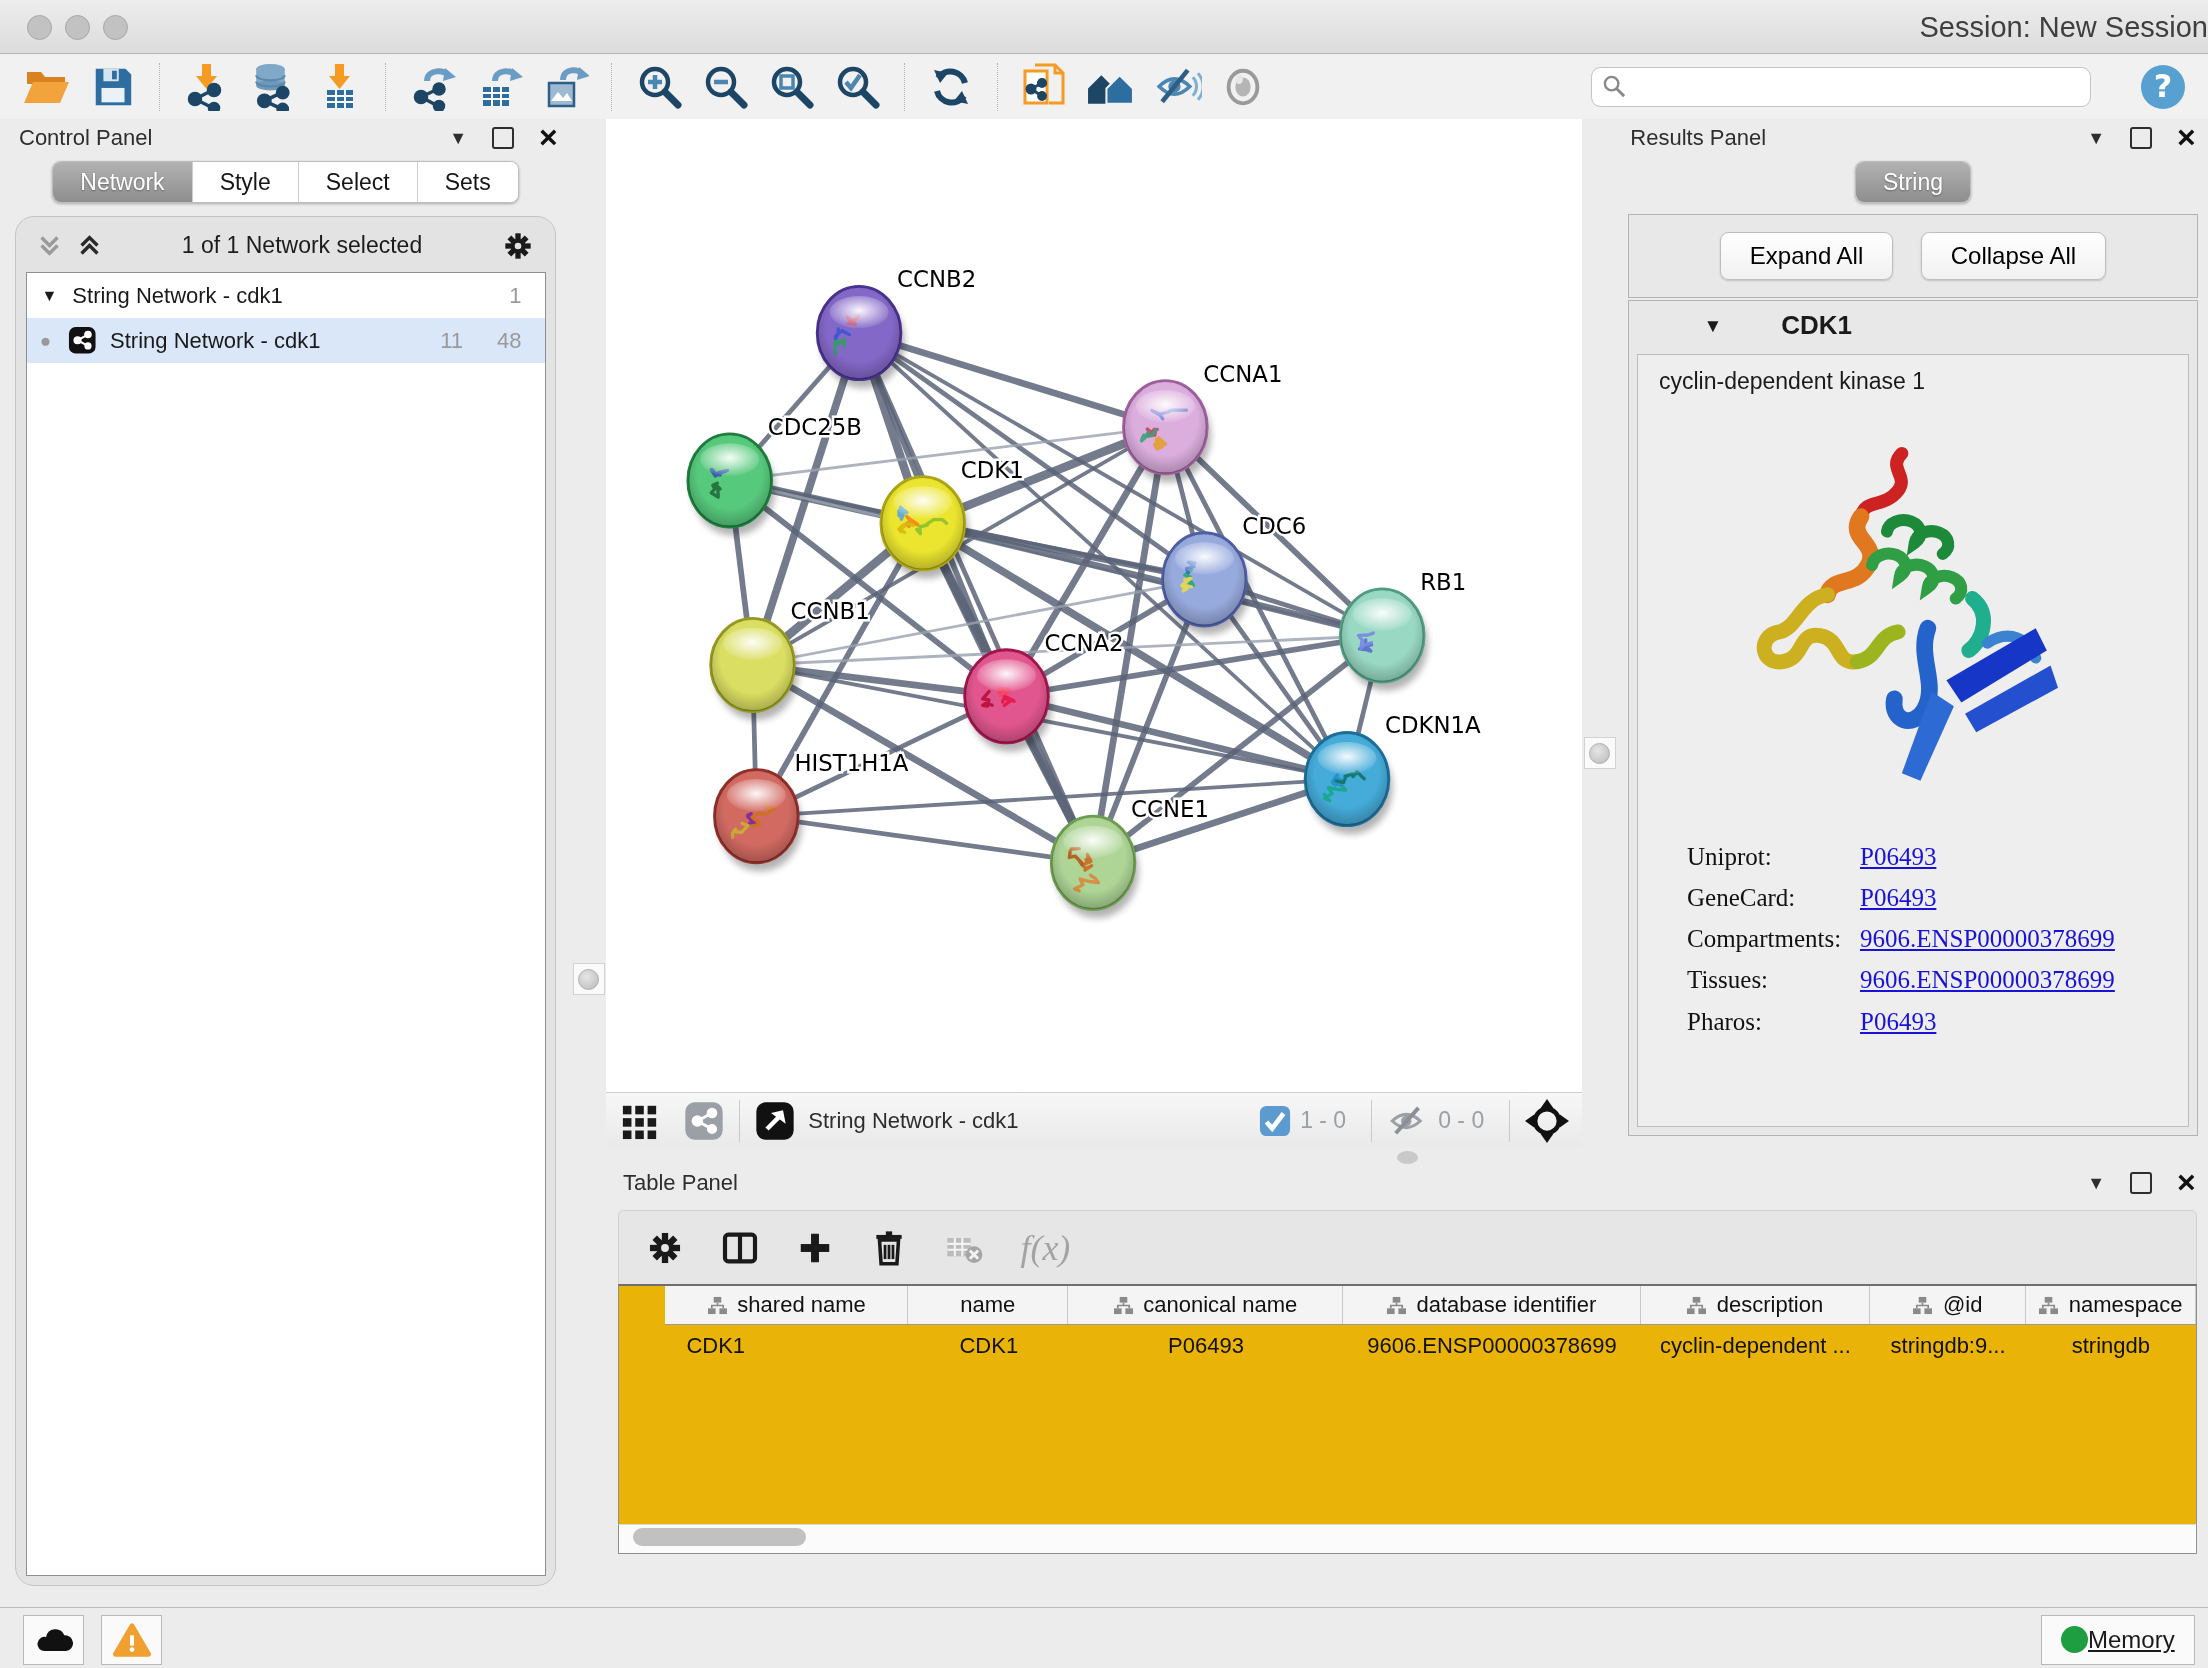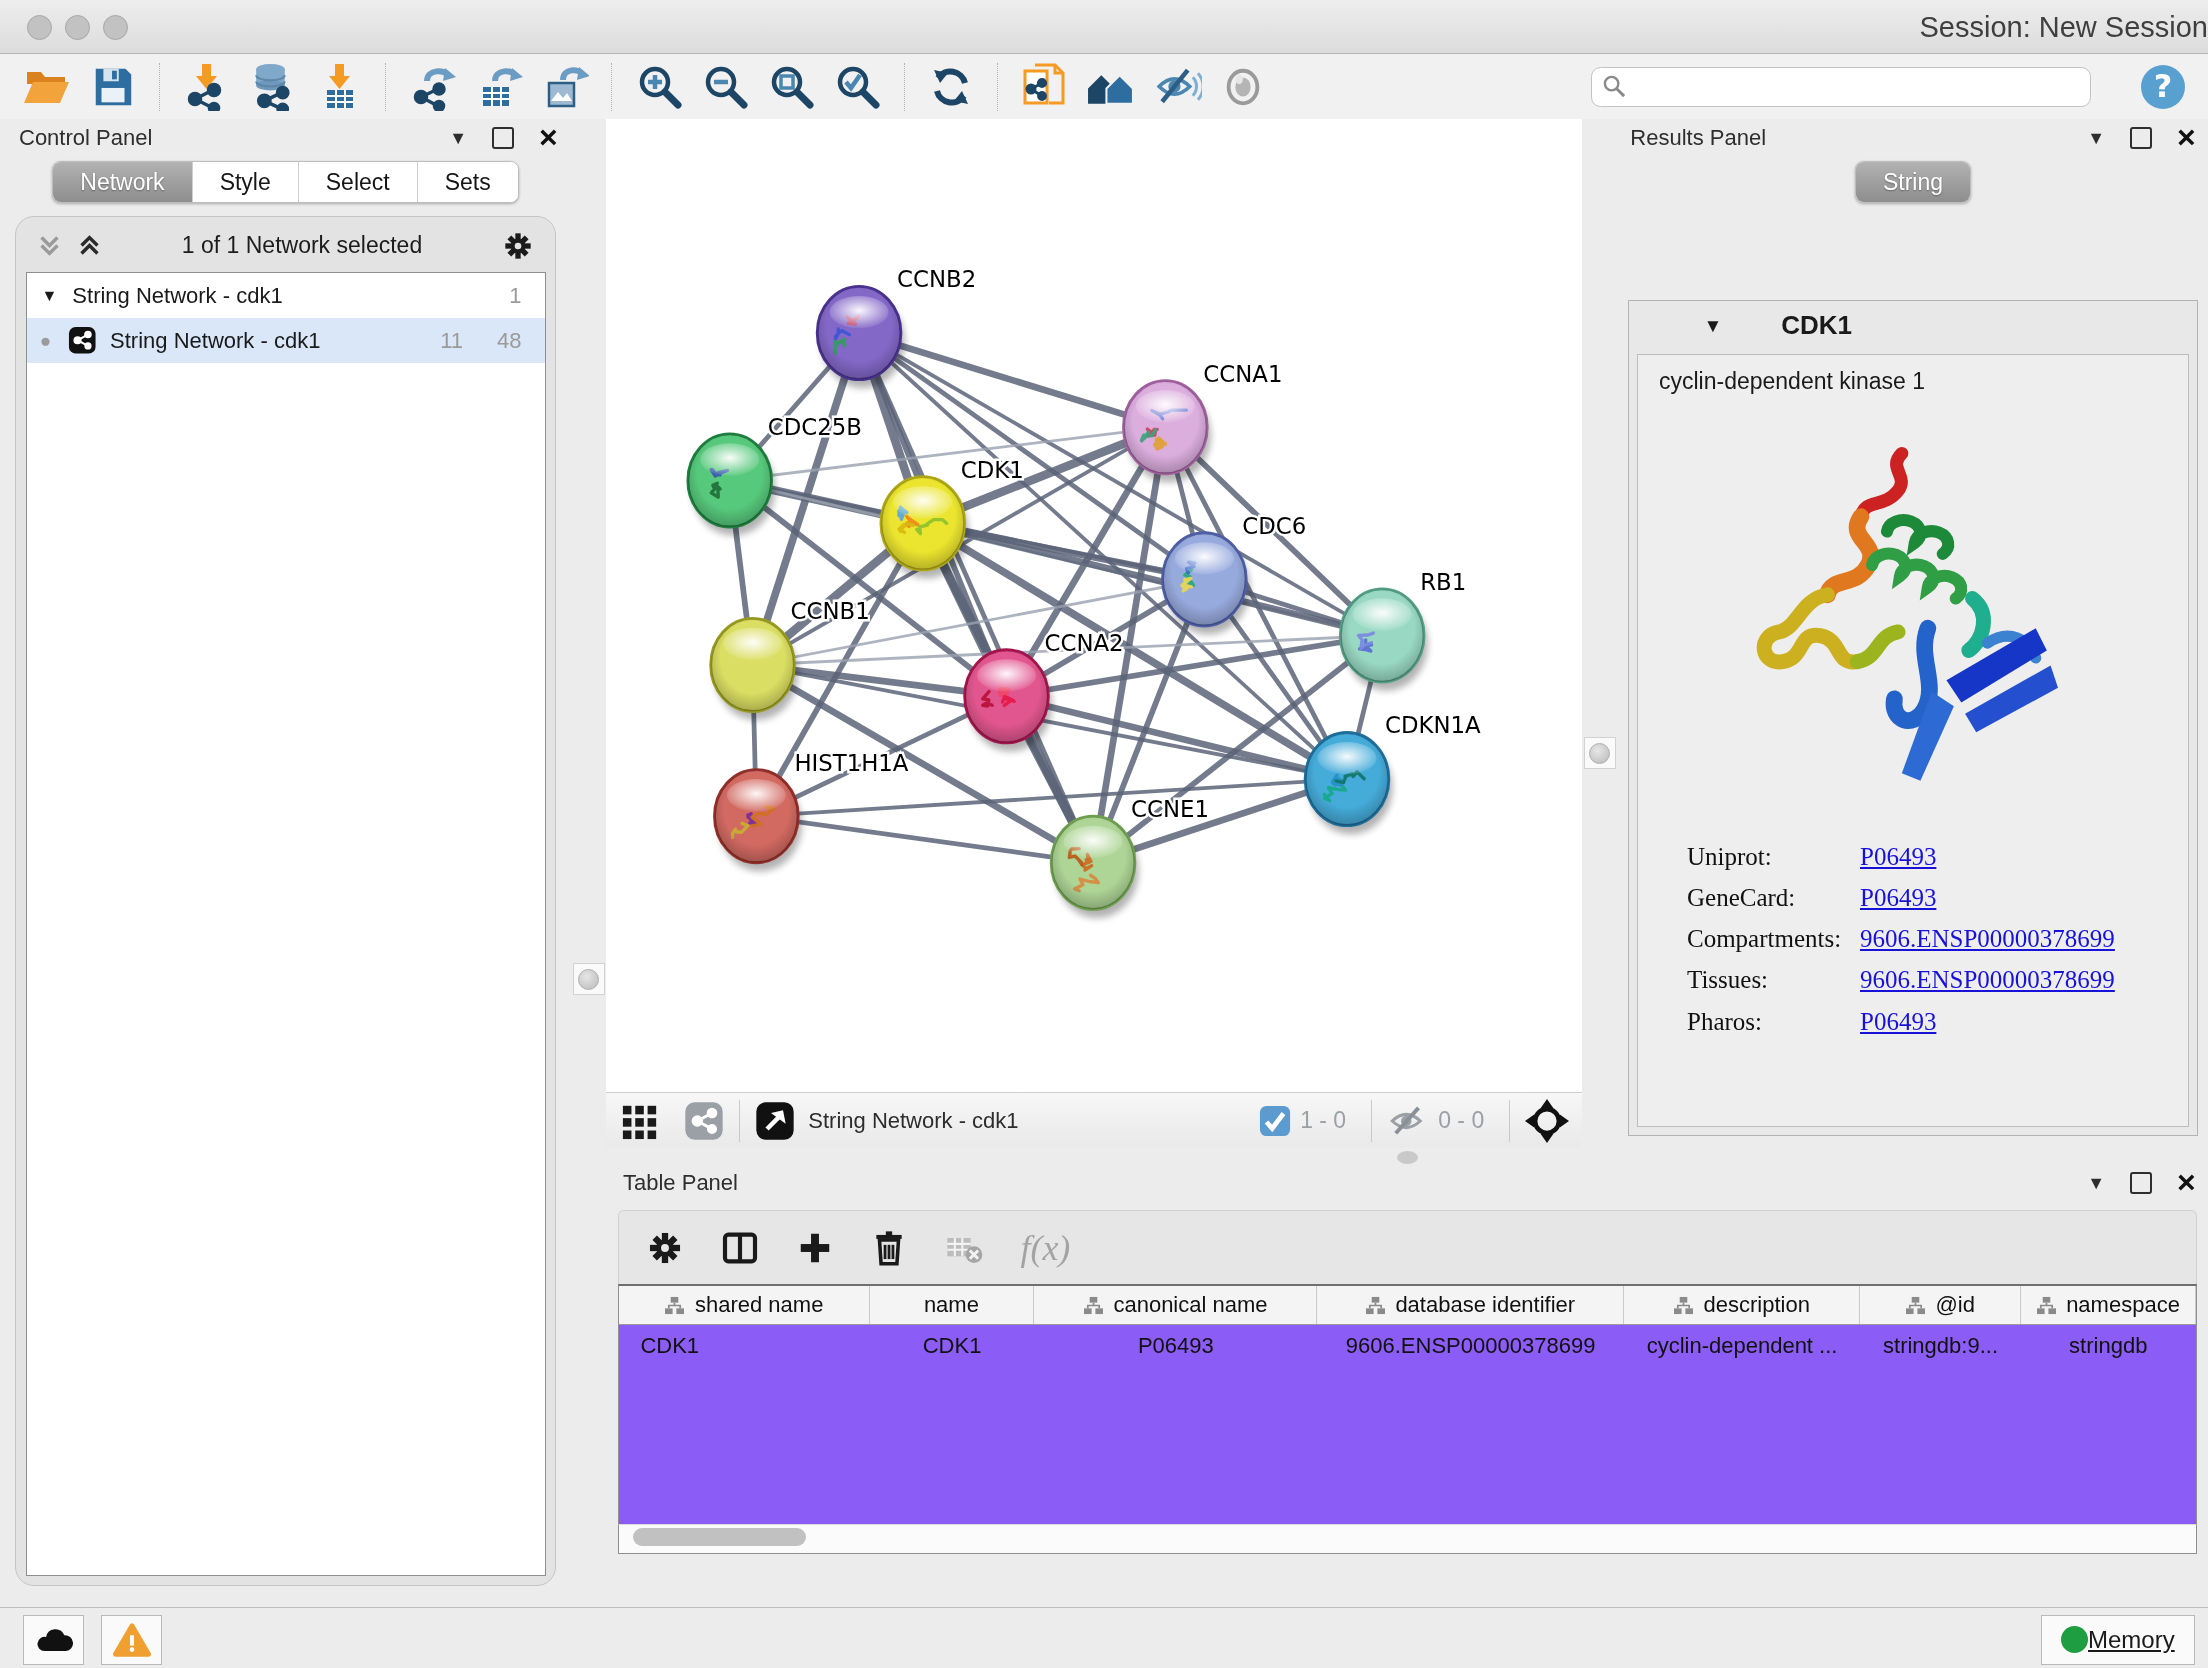--- a/index.html
+++ b/index.html
@@ -80,21 +80,21 @@
   #cl-title{font-family:"Liberation Serif",serif;font-weight:bold;font-size:27px;margin:25px 0 5.7px 27px;}
   .cl-row{display:flex;font-family:"Liberation Serif",serif;font-size:25px;margin:13.3px 0 0 49px;}
   .cl-label{width:173px;color:#111;}
   .cl-value{color:#1812d8;text-decoration:underline;}
   
   #table-panel{position:absolute;left:606px;top:1168px;width:1603px;height:439px;background:#ececec;}
   #tp-header{position:absolute;left:17px;right:13.3px;top:1.9px;display:flex;align-items:center;}
   #tp-toolbar{position:absolute;left:12.4px;right:12.4px;top:42px;height:74px;background:#e6e6e6;
     border:1px solid #d0d0d0;border-radius:5.7px 5.7px 0 0;display:flex;align-items:center;gap:36px;padding-left:27px;}
   .fx{font-family:"Liberation Serif",serif;font-style:italic;font-size:36px;color:#a3a3a3;}
-  #tbl{position:absolute;left:12.4px;right:12.4px;top:116px;bottom:82px;background:#8b5cf6;border:1.9px solid #8f8f8f;border-top:2.9px solid #6f6f6f;overflow:hidden;}
+  #tbl{position:absolute;left:12.4px;right:12.4px;top:116px;bottom:82px;background:#eab308;border:1.9px solid #8f8f8f;border-top:2.9px solid #6f6f6f;overflow:hidden;padding-left:46px;}
   #tbl-head{display:flex;background:#f4f4f4;border-bottom:1.9px solid #9a9a9a;height:38px;}
   .th{display:flex;align-items:center;justify-content:center;gap:9.5px;font-size:22px;color:#111;
       border-right:1.4px solid #c9c9c9;box-sizing:border-box;}
   #tbl-body .tr{display:flex;height:42px;}
   .td{display:flex;align-items:center;justify-content:center;font-size:22px;color:#111;box-sizing:border-box;}
   .td.left{justify-content:flex-start;padding-left:21px;}
   #tbl-scroll{position:absolute;left:12.4px;right:12.4px;bottom:53px;height:28.5px;background:#fbfbfb;border:1.9px solid #8f8f8f;border-top:1px solid #dadada;}
   #tbl-thumb{position:absolute;left:13.3px;top:3.8px;width:173px;height:18px;border-radius:9.5px;background:#c1c1c1;}
   #tbl-tabs-row{position:absolute;left:0;right:0;bottom:1.9px;text-align:center;}
   
@@ -611,20 +611,24 @@
       <span class="pctrl">
         <span class="pc-tri">▼</span>
         <span class="pc-box"></span>
         <span class="pc-x">×</span>
       </span>
     </div>
     <div id="rp-tab-row">
       <span class="seg">
           <span class="tab sel">String</span>
         </span>
+    </div>
+    <div id="rp-box1">
+      <button class="rp-btn">Expand All</button>
+      <button class="rp-btn">Collapse All</button>
     </div>
     <div id="rp-box2">
       <div id="rp-entry-head">
         <span class="tri">▼</span>
         <span id="rp-entry-name">CDK1</span>
       </div>
       <div id="rp-entry-body">
         <div id="rp-desc">cyclin-dependent kinase 1</div>
         <svg id="protein-fig" width="418" height="409" viewBox="0 0 220 220">
           <g fill="none" stroke-linecap="round">

